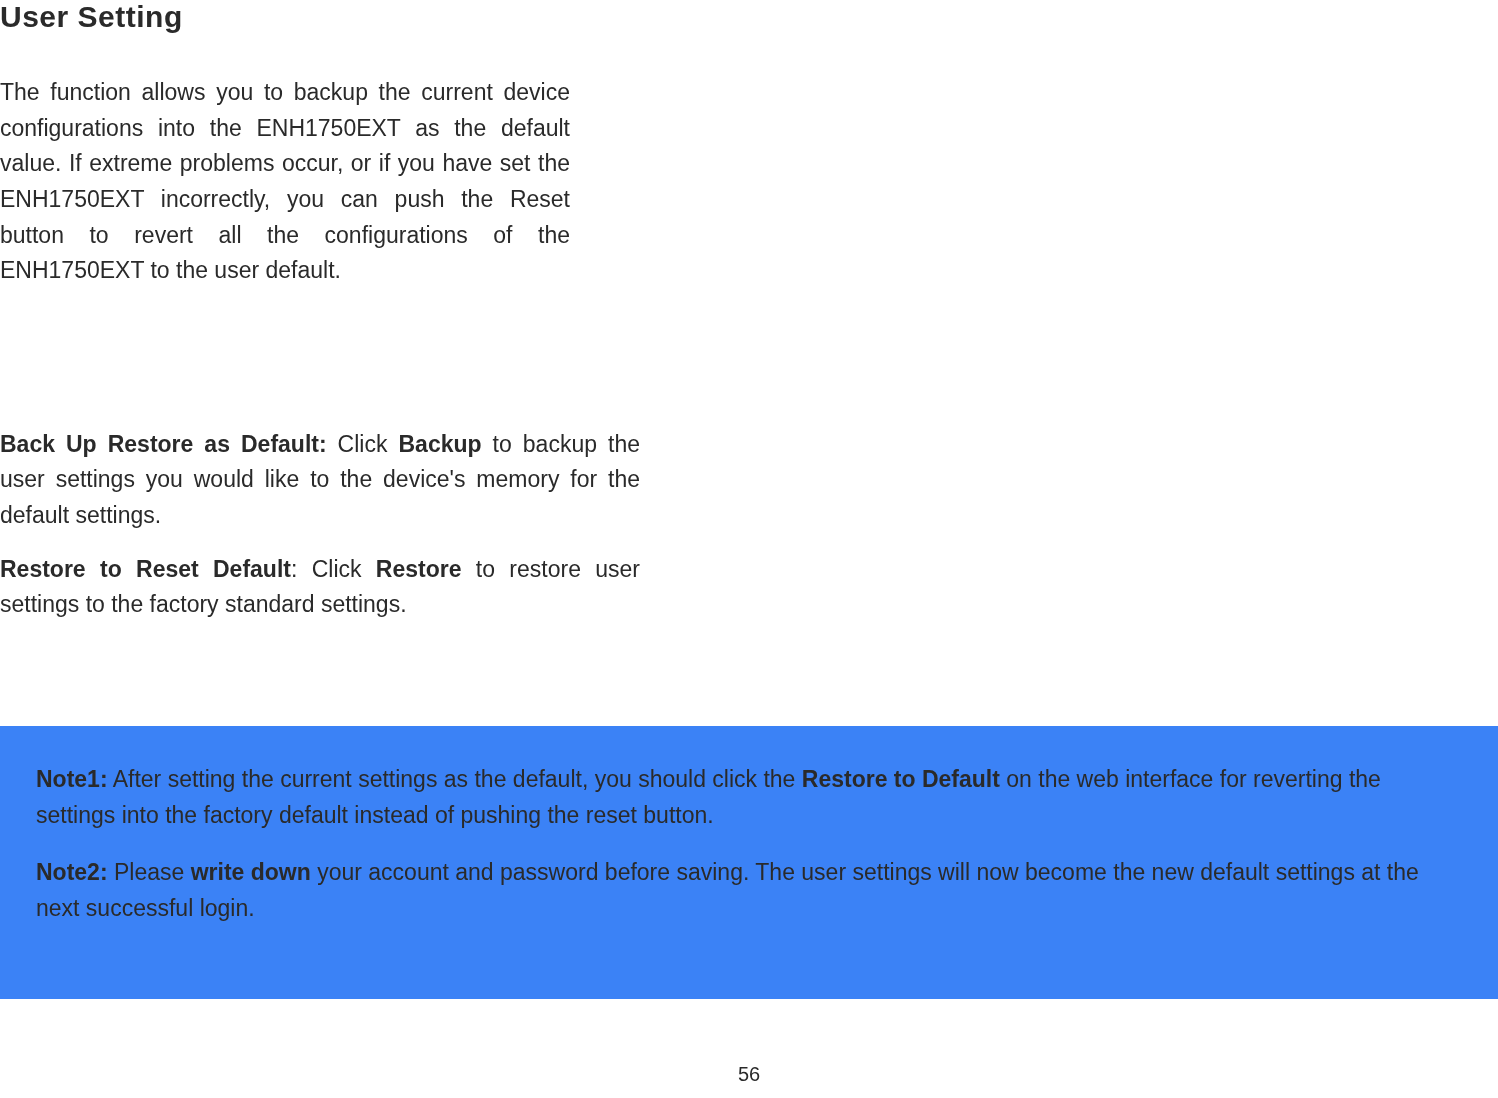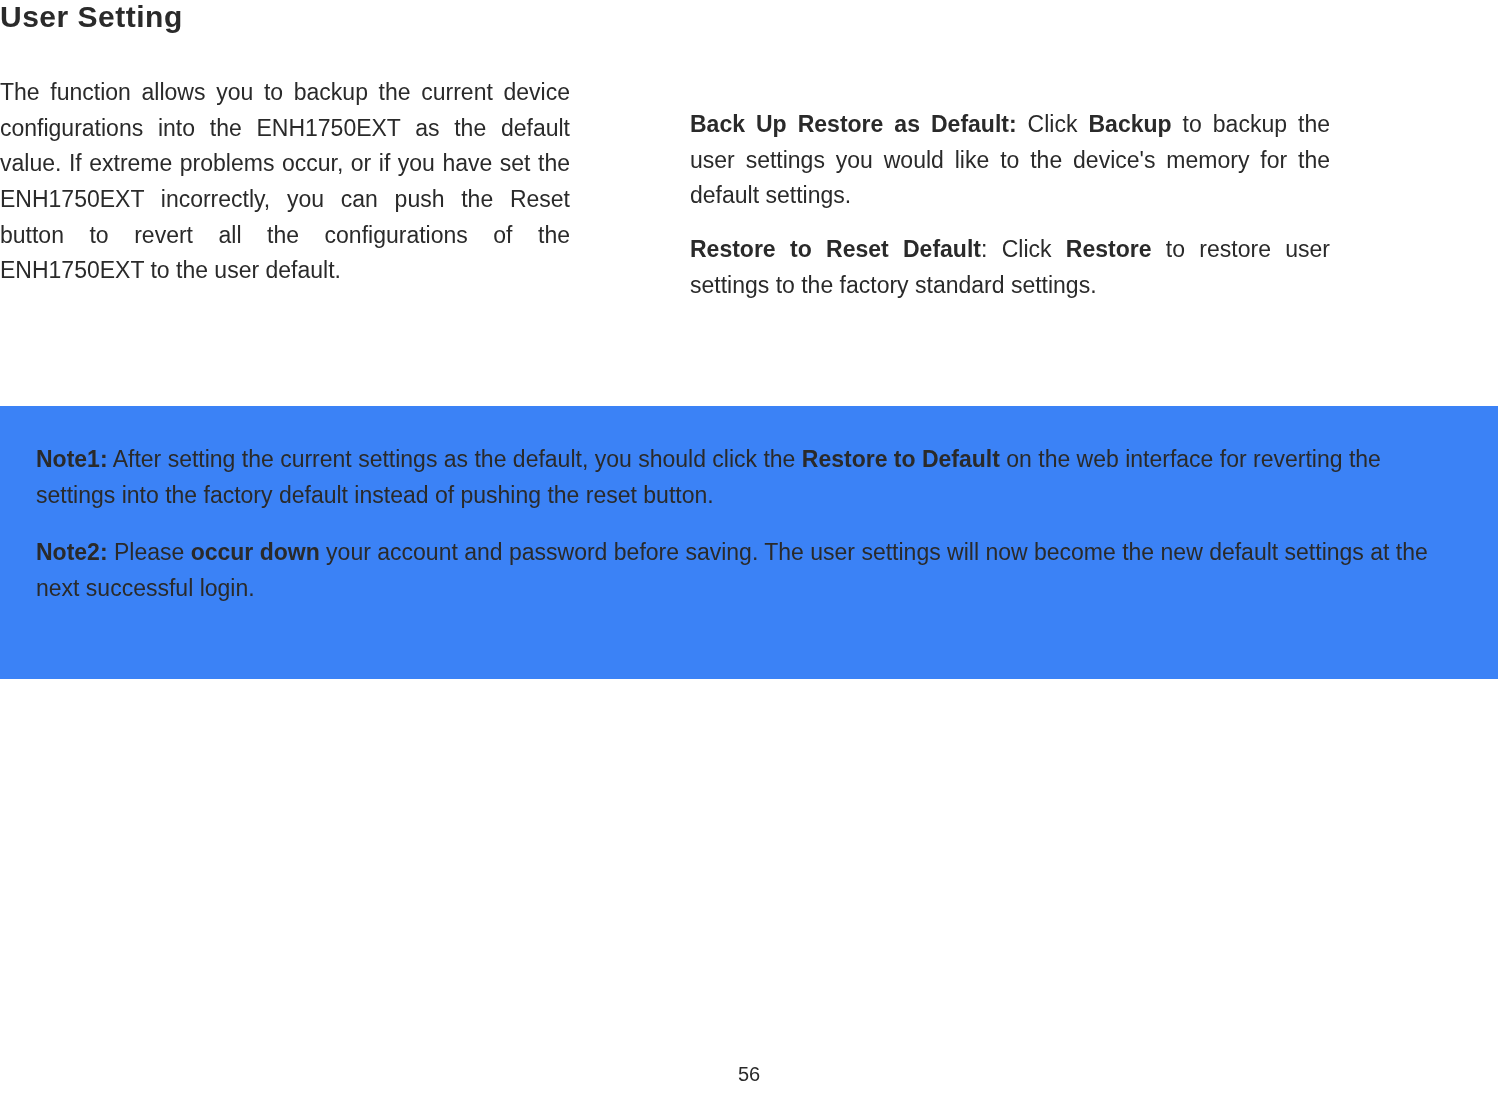--- a/index.html
+++ b/index.html
@@ -19,22 +19,23 @@
   h1 {
     font-size: 30px;
     font-weight: bold;
     margin: 0 0 18px 0;
     padding-left: 0;
     letter-spacing: 0.5px;
   }
 
   .columns {
     display: flex;
-    gap: 120px;
+    gap: 60px;
     padding-right: 10px;
+    flex-direction: column;
   }
 
   .col {
     flex: 1;
     font-size: 23px;
     line-height: 1.55;
   }
 
   .col-left {
     text-align: justify;
@@ -94,18 +95,18 @@
         <b>Restore to Reset Default</b><span>: Click </span><b>Restore</b><span> to restore user settings to the factory standard settings.</span>
       </p>
     </div>
   </div>
 
   <div class="note-box">
     <p>
       <b>Note1:</b><span> After setting the current settings as the default, you should click the </span><b>Restore to Default</b><span> on the web interface for reverting the settings into the factory default instead of pushing the reset button.</span>
     </p>
     <p>
-      <b>Note2:</b><span> Please </span><b>occur down</b><span> your account and password before saving. The user settings will now become the new default settings at the next successful login.</span>
+      <b>Note2:</b><span> Please </span><b>write down</b><span> your account and password before saving. The user settings will now become the new default settings at the next successful login.</span>
     </p>
   </div>
 
   <div class="page-number">56</div>
 </div>
 
 </body></html>

